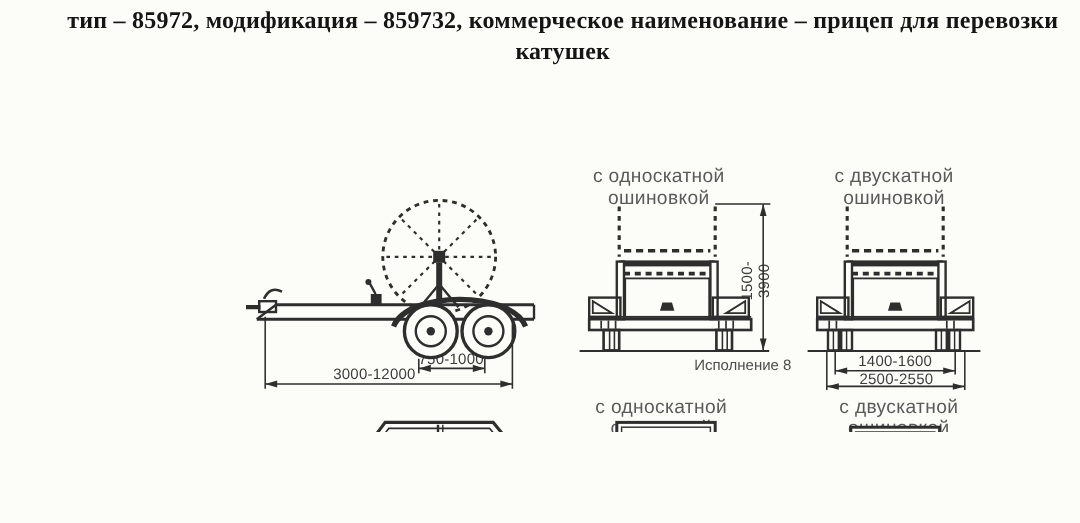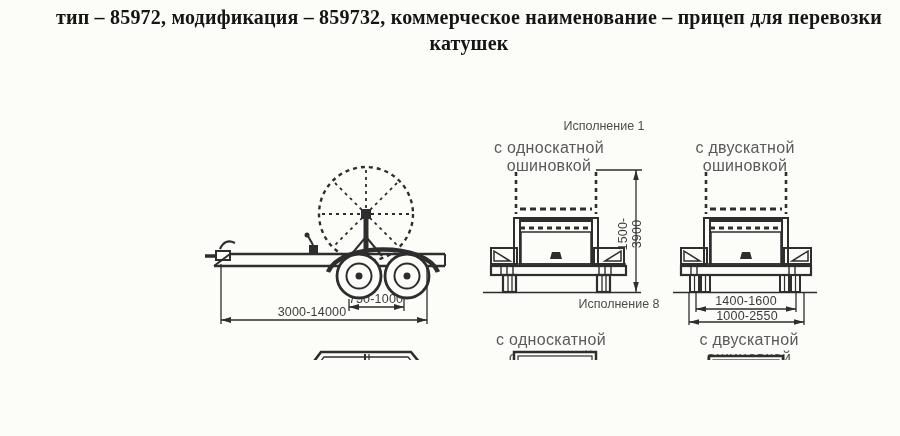--- a/index.html
+++ b/index.html
@@ -25,32 +25,31 @@
 </head>
 <body>
 
 <div id="page">
 
   <div class="title">
     <div>тип – 85972, модификация – 859732, коммерческое наименование – прицеп для перевозки</div>
     <div>катушек</div>
   </div>
 
-  <div class="lbl variant-h" style="left:505px;top:119px;width:160px;">Исполнение 1</div>
   <div class="lbl tire" style="left:450px;top:139px;width:160px;">с односкатной ошиновкой</div>
   <div class="lbl tire" style="left:646px;top:139px;width:160px;">с двускатной ошиновкой</div>
   <div class="lbl variant-h" style="left:520px;top:297px;width:160px;">Исполнение 8</div>
   <div class="lbl tire" style="left:452px;top:331px;width:160px;">с односкатной ошиновкой</div>
   <div class="lbl tire" style="left:650px;top:331px;width:160px;">с двускатной ошиновкой</div>
 
   <div class="dim" style="left:317px;top:292px;width:80px;">750-1000</div>
-  <div class="dim" style="left:243px;top:305px;width:100px;">3000-14000</div>
+  <div class="dim" style="left:243px;top:305px;width:100px;">3000-12000</div>
   <div class="dim dim-rot" style="left:581px;top:220px;width:60px;">1500-3900</div>
   <div class="dim" style="left:687px;top:294px;width:80px;">1400-1600</div>
-  <div class="dim" style="left:688px;top:309px;width:80px;">1000-2550</div>
+  <div class="dim" style="left:688px;top:309px;width:80px;">2500-2550</div>
 
   <div class="drawing" style="left:183px;top:158px;">
     <svg width="252" height="168" viewBox="0 0 252 168">
 
       <circle class="stk" cx="164" cy="56" r="47" stroke-width="2.4" stroke-dasharray="4 4"></circle>
       <line class="stk" x1="120" y1="56" x2="208" y2="56" stroke-width="1.8" stroke-dasharray="3 4"></line>
       <line class="stk" x1="164" y1="12" x2="164" y2="100" stroke-width="1.8" stroke-dasharray="3 4"></line>
       <line class="stk" x1="133" y1="25" x2="195" y2="87" stroke-width="1.8" stroke-dasharray="3 4"></line>
       <line class="stk" x1="195" y1="25" x2="133" y2="87" stroke-width="1.8" stroke-dasharray="3 4"></line>
       <rect class="fil" x="159" y="51" width="10" height="10"></rect>

